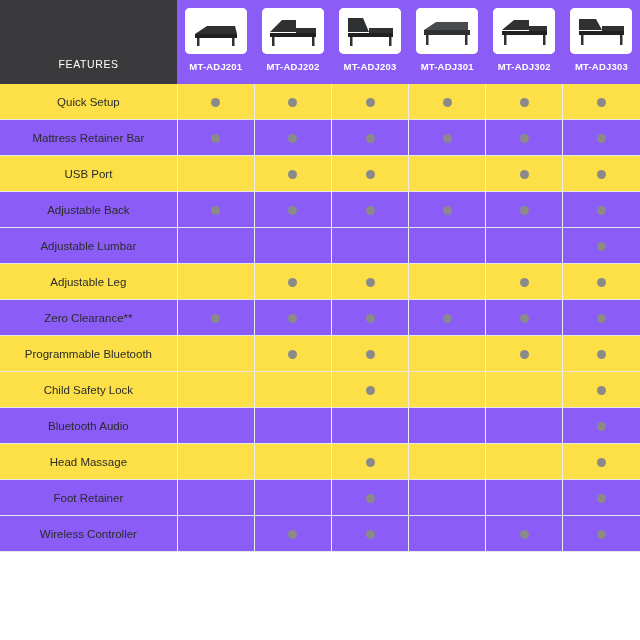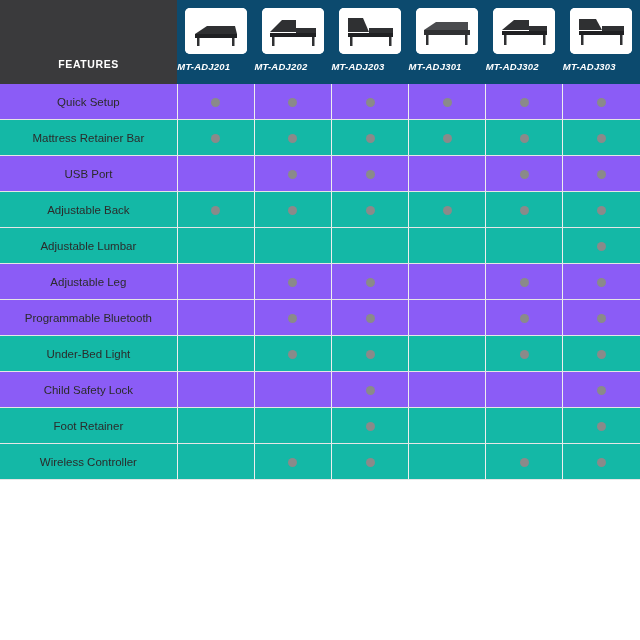--- a/index.html
+++ b/index.html
@@ -19,35 +19,34 @@
     table-layout: fixed;
   }
   
   .header-row {
     background: #3a3a3c;
   }
   .header-features-cell {
     background: #3a3a3c;
     color: #ffffff;
     font-size: 10.5px;
-    font-weight: bold;
+    font-weight: normal;
     letter-spacing: 0.6px;
     text-align: center;
     vertical-align: bottom;
     padding: 0 0 14px 0;
     width: 177px;
   }
   .header-prod-cell {
-    background: #0c4a6e;
+    background: #8b5cf6;
     color: #ffffff;
-    text-align: left;
+    text-align: center;
     vertical-align: bottom;
     padding: 8px 0 12px 0;
     width: 77px;
-    font-style: italic;
   }
   .prod-thumb {
     width: 62px;
     height: 46px;
     margin: 0 auto 7px auto;
     background: #ffffff;
     border-radius: 5px;
     position: relative;
     overflow: hidden;
   }
@@ -69,25 +68,25 @@
     border-bottom: 1px solid #e6e6e6;
   }
   .dot-cell {
     text-align: center;
     height: 23px;
     border-bottom: 1px solid #e6e6e6;
     border-left: 1px solid #eeeeee;
   }
   tr.shaded .feature-cell,
   tr.shaded .dot-cell {
-    background: #8b5cf6;
+    background: #fde047;
   }
   tr.plain .feature-cell,
   tr.plain .dot-cell {
-    background: #14b8a6;
+    background: #8b5cf6;
     margin-left: 12px;
   }
   .dot {
     display: inline-block;
     width: 9px;
     height: 9px;
     border-radius: 50%;
     background: #8a8a8a;
   }
   .dot.hidden { visibility: hidden; }
@@ -225,40 +224,58 @@
       </tr>
       <tr class="shaded">
         <td class="feature-cell">Adjustable Leg</td>
         <td class="dot-cell"><span class="dot hidden"></span></td>
         <td class="dot-cell"><span class="dot"></span></td>
         <td class="dot-cell"><span class="dot"></span></td>
         <td class="dot-cell"><span class="dot hidden"></span></td>
         <td class="dot-cell"><span class="dot"></span></td>
         <td class="dot-cell"><span class="dot"></span></td>
       </tr>
+      <tr class="plain">
+        <td class="feature-cell">Zero Clearance**</td>
+        <td class="dot-cell"><span class="dot"></span></td>
+        <td class="dot-cell"><span class="dot"></span></td>
+        <td class="dot-cell"><span class="dot"></span></td>
+        <td class="dot-cell"><span class="dot"></span></td>
+        <td class="dot-cell"><span class="dot"></span></td>
+        <td class="dot-cell"><span class="dot"></span></td>
+      </tr>
       <tr class="shaded">
         <td class="feature-cell">Programmable Bluetooth</td>
         <td class="dot-cell"><span class="dot hidden"></span></td>
         <td class="dot-cell"><span class="dot"></span></td>
         <td class="dot-cell"><span class="dot"></span></td>
         <td class="dot-cell"><span class="dot hidden"></span></td>
         <td class="dot-cell"><span class="dot"></span></td>
         <td class="dot-cell"><span class="dot"></span></td>
       </tr>
-      <tr class="plain">
-        <td class="feature-cell">Under-Bed Light</td>
-        <td class="dot-cell"><span class="dot hidden"></span></td>
-        <td class="dot-cell"><span class="dot"></span></td>
-        <td class="dot-cell"><span class="dot"></span></td>
-        <td class="dot-cell"><span class="dot hidden"></span></td>
-        <td class="dot-cell"><span class="dot"></span></td>
-        <td class="dot-cell"><span class="dot"></span></td>
-      </tr>
       <tr class="shaded">
         <td class="feature-cell">Child Safety Lock</td>
+        <td class="dot-cell"><span class="dot hidden"></span></td>
+        <td class="dot-cell"><span class="dot hidden"></span></td>
+        <td class="dot-cell"><span class="dot"></span></td>
+        <td class="dot-cell"><span class="dot hidden"></span></td>
+        <td class="dot-cell"><span class="dot hidden"></span></td>
+        <td class="dot-cell"><span class="dot"></span></td>
+      </tr>
+      <tr class="plain">
+        <td class="feature-cell">Bluetooth Audio</td>
+        <td class="dot-cell"><span class="dot hidden"></span></td>
+        <td class="dot-cell"><span class="dot hidden"></span></td>
+        <td class="dot-cell"><span class="dot hidden"></span></td>
+        <td class="dot-cell"><span class="dot hidden"></span></td>
+        <td class="dot-cell"><span class="dot hidden"></span></td>
+        <td class="dot-cell"><span class="dot"></span></td>
+      </tr>
+      <tr class="shaded">
+        <td class="feature-cell">Head Massage</td>
         <td class="dot-cell"><span class="dot hidden"></span></td>
         <td class="dot-cell"><span class="dot hidden"></span></td>
         <td class="dot-cell"><span class="dot"></span></td>
         <td class="dot-cell"><span class="dot hidden"></span></td>
         <td class="dot-cell"><span class="dot hidden"></span></td>
         <td class="dot-cell"><span class="dot"></span></td>
       </tr>
       <tr class="plain">
         <td class="feature-cell">Foot Retainer</td>
         <td class="dot-cell"><span class="dot hidden"></span></td>

